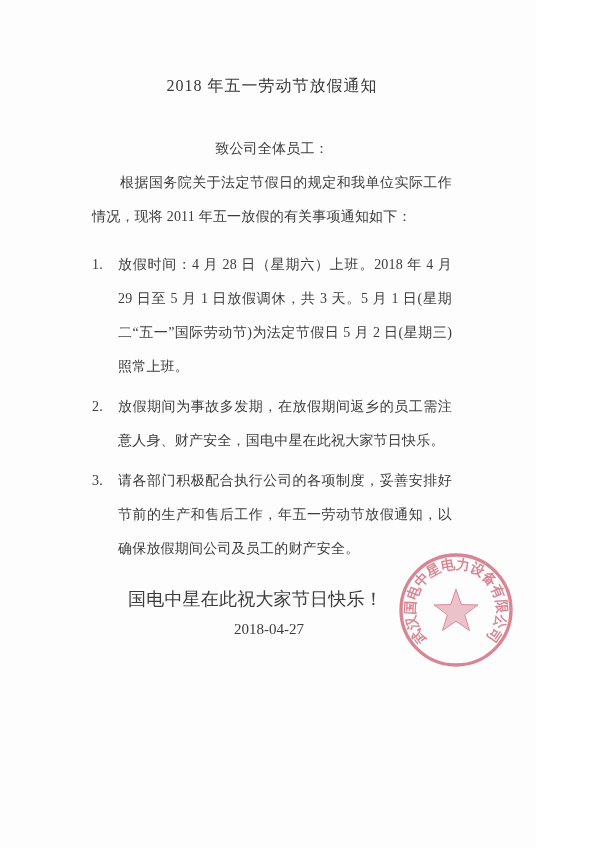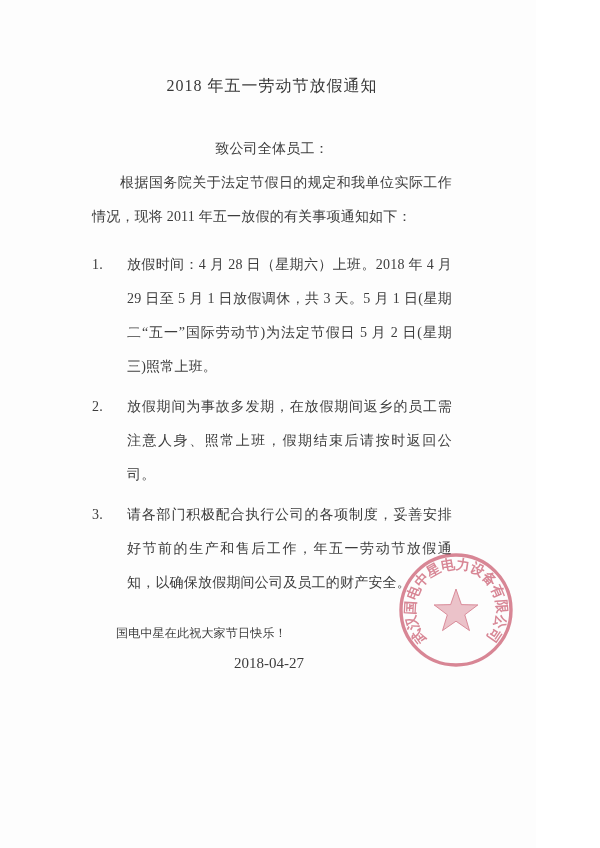--- a/index.html
+++ b/index.html
@@ -48,25 +48,24 @@
     letter-spacing:0.2px;
     line-height:34px;
   }
   .notice-item .num {
     flex:none;
     width:26px;
   }
   .notice-item .txt {
     flex:1;
     text-align:justify;
-    margin-left:9px;
   }
   .closing {
     margin-top:16px;
-    font-size:12px;
+    font-size:18px;
     letter-spacing:0.2px;
     line-height:34px;
     text-indent:2em;
   }
   .signature {
     margin-top:4px;
     font-size:15px;
     letter-spacing:0.5px;
     line-height:26px;
     text-align:right;
@@ -114,21 +113,21 @@
 
   <p class="intro">根据国务院关于法定节假日的规定和我单位实际工作情况，现将 2011 年五一放假的有关事项通知如下：</p>
 
   <div class="notice-list">
     <div class="notice-item">
       <span class="num">1.</span>
       <span class="txt">放假时间：4 月 28 日（星期六）上班。2018 年 4 月 29 日至 5 月 1 日放假调休，共 3 天。5 月 1 日(星期二“五一”国际劳动节)为法定节假日 5 月 2 日(星期三)照常上班。</span>
     </div>
     <div class="notice-item">
       <span class="num">2.</span>
-      <span class="txt">放假期间为事故多发期，在放假期间返乡的员工需注意人身、照常上班，假期结束后请按时返回公司。</span>
+      <span class="txt">放假期间为事故多发期，在放假期间返乡的员工需注意人身、财产安全，国电中星在此祝大家节日快乐。</span>
     </div>
     <div class="notice-item">
       <span class="num">3.</span>
       <span class="txt">请各部门积极配合执行公司的各项制度，妥善安排好节前的生产和售后工作，年五一劳动节放假通知，以确保放假期间公司及员工的财产安全。</span>
     </div>
   </div>
 
   <p class="closing">国电中星在此祝大家节日快乐！</p>
 
   <p class="date">2018-04-27</p>

